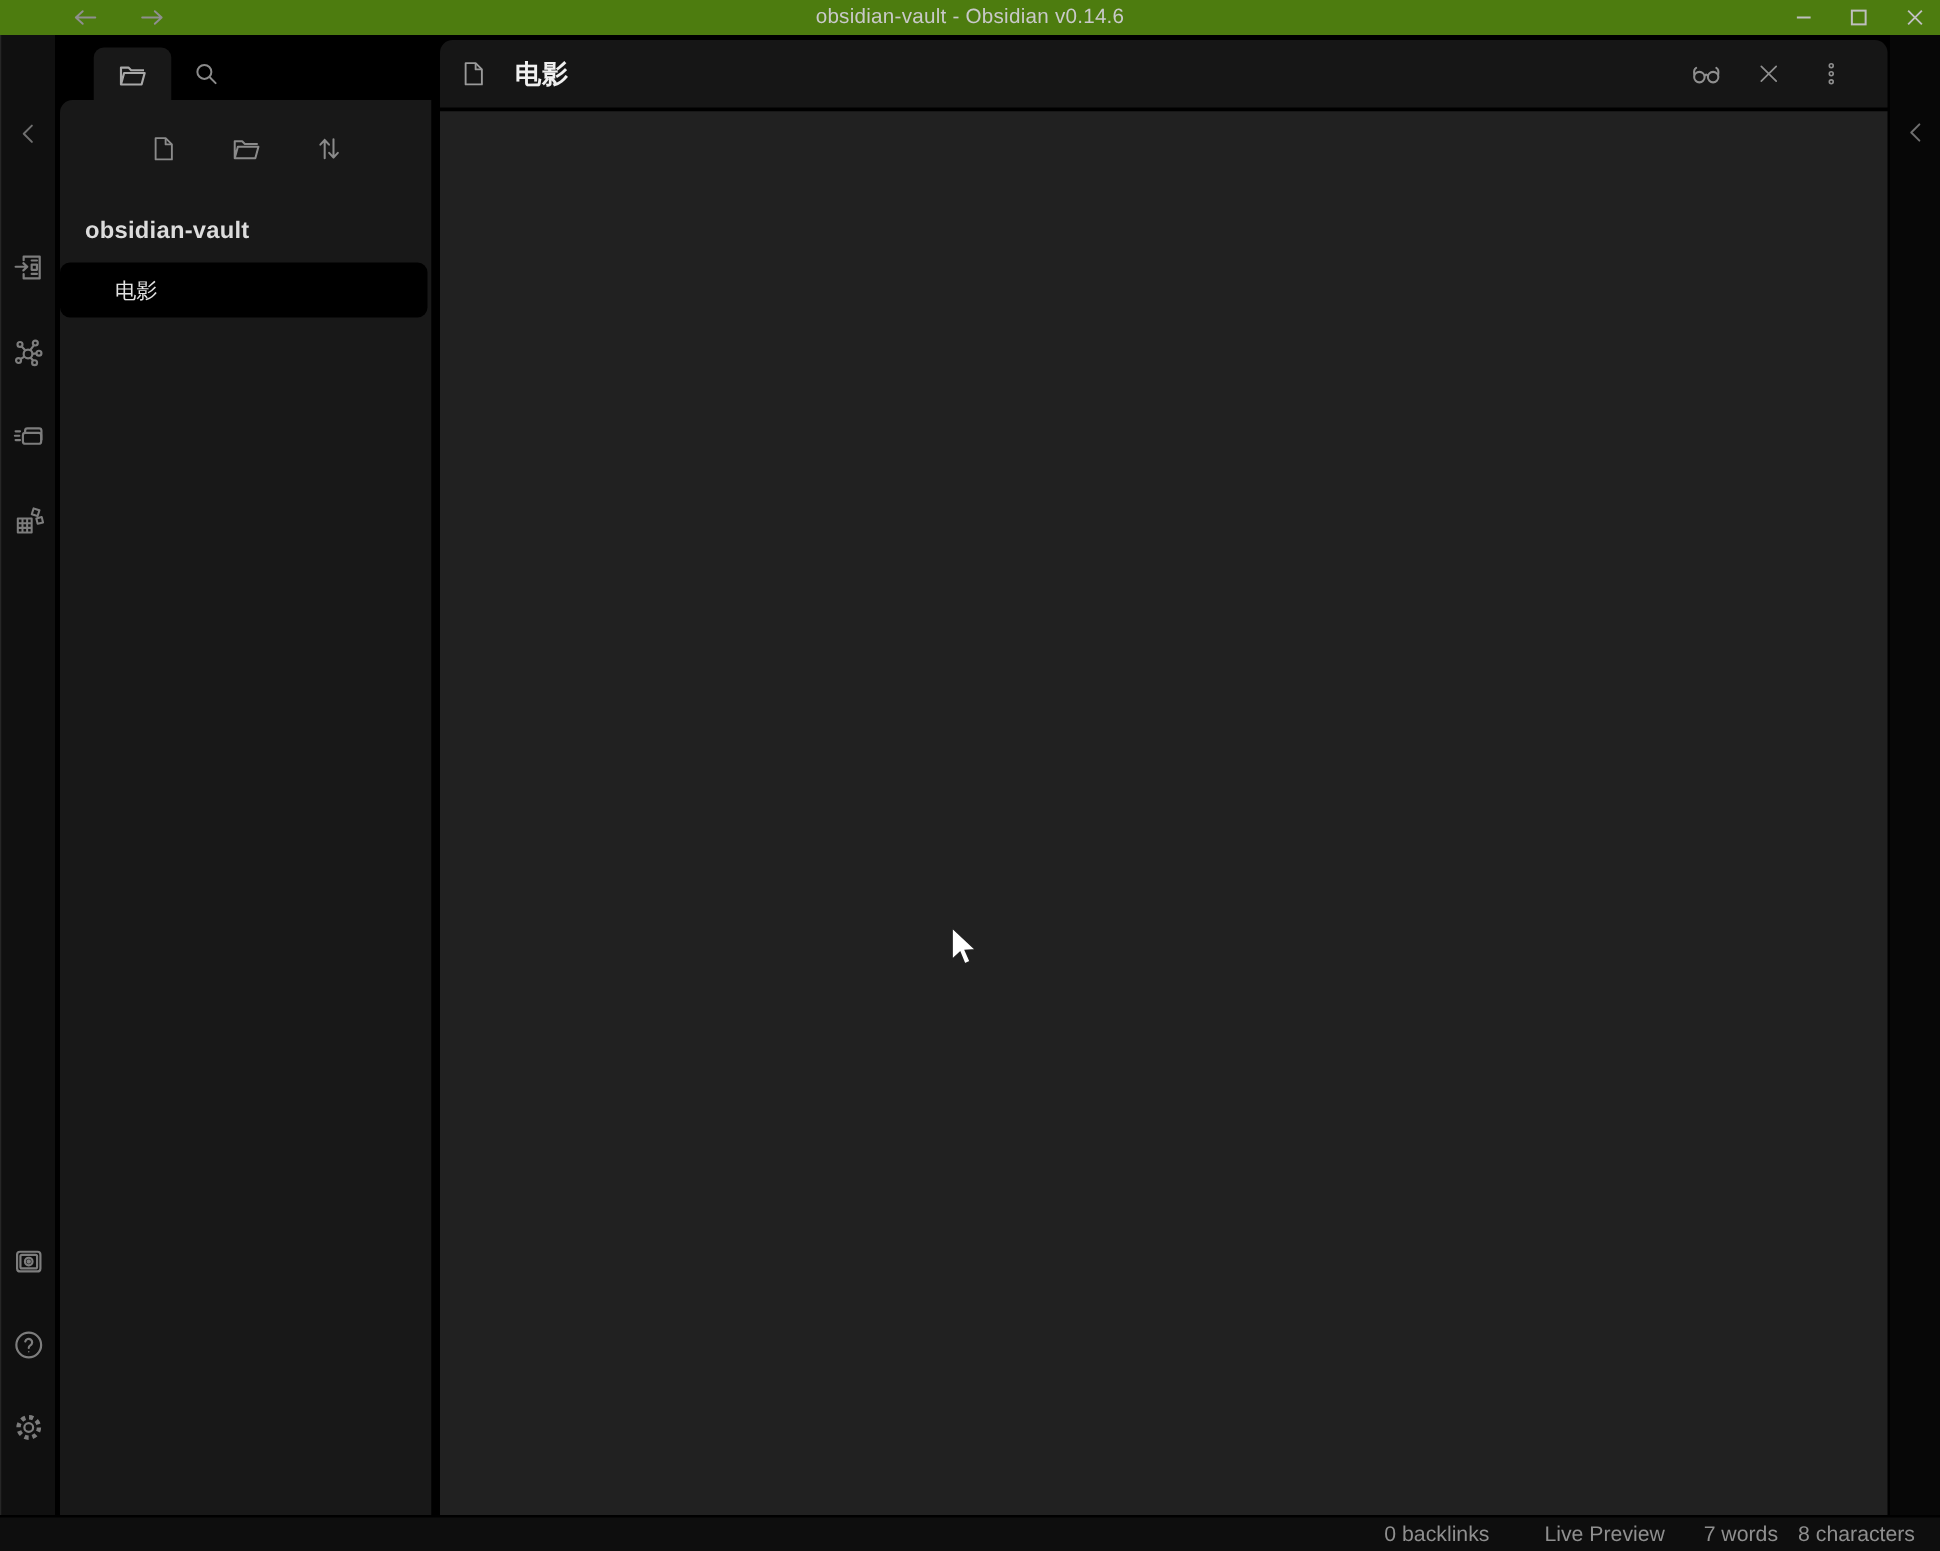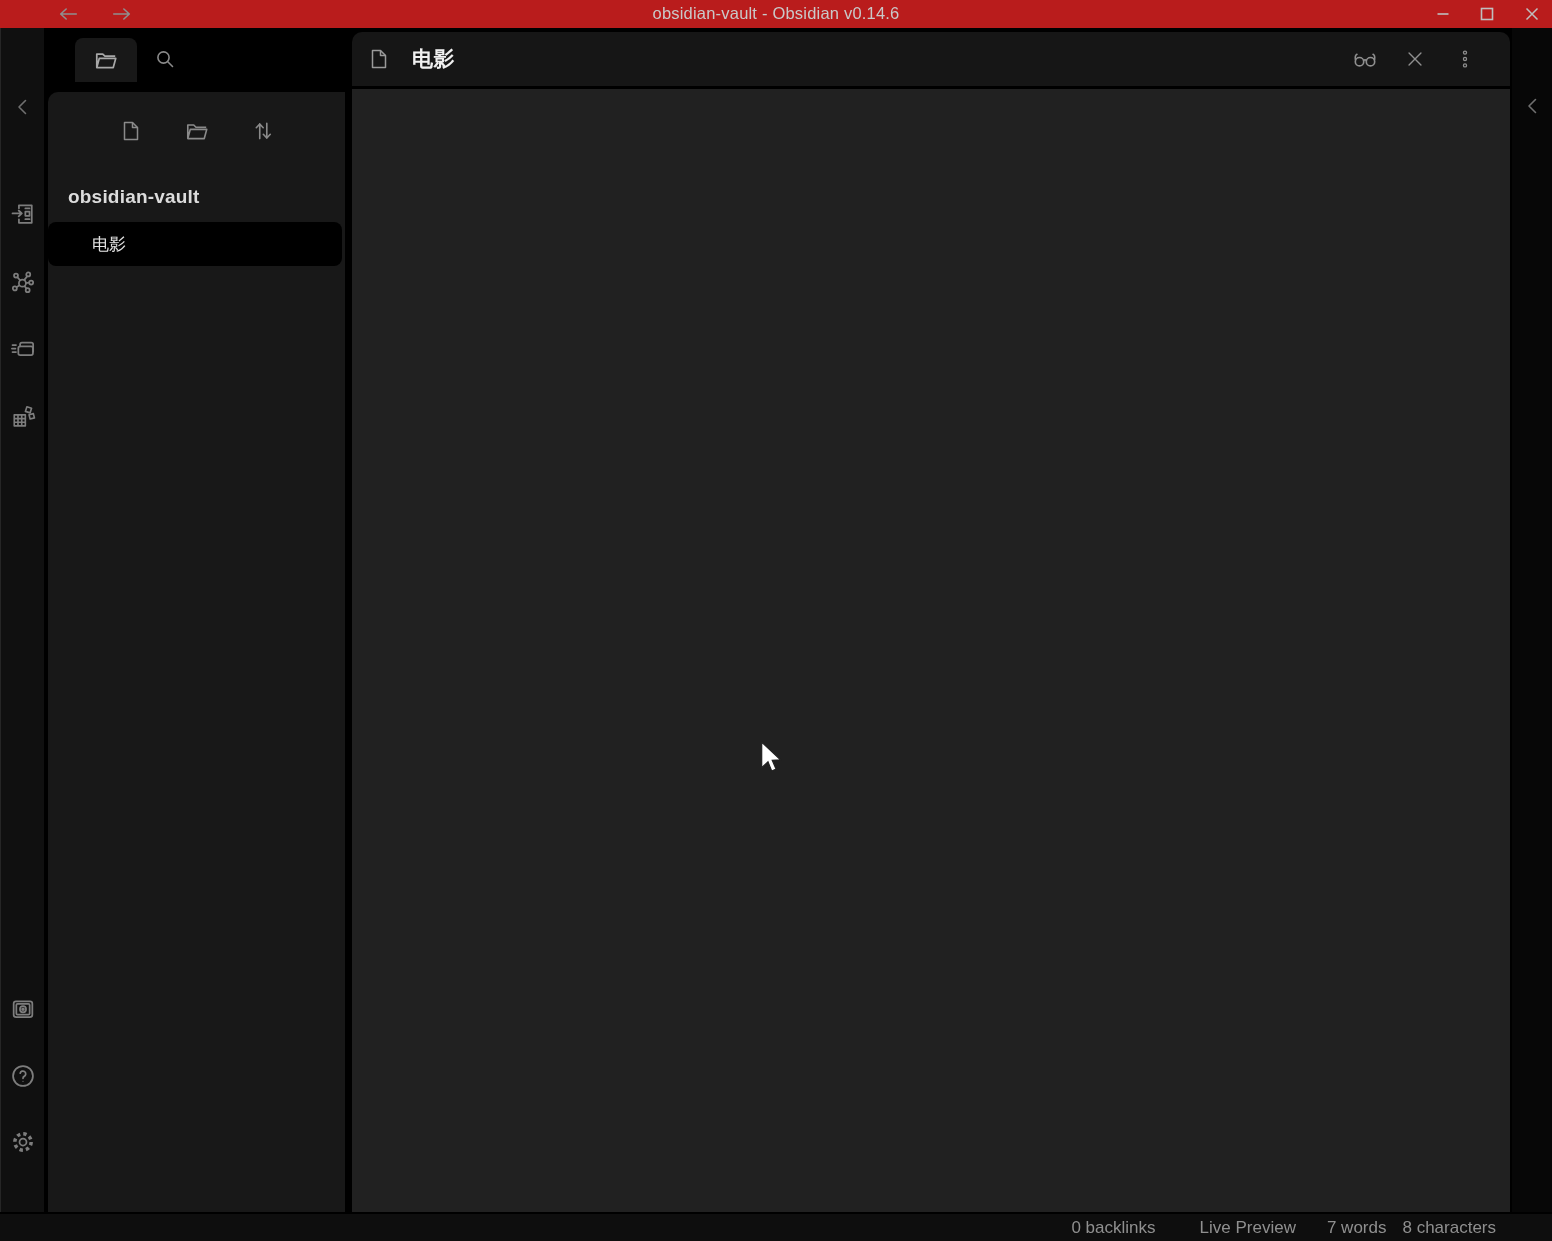--- a/index.html
+++ b/index.html
@@ -2,52 +2,52 @@
 <html><head>
 <meta charset="utf-8">
 <style>
   html,body{margin:0;padding:0;background:#000;}
   *{box-sizing:border-box;}
   .screen{
     position:relative;width:1552px;height:1241px;background:#000;overflow:hidden;
     font-family:"Liberation Sans","DejaVu Sans",sans-serif;
   }
   
-  .titlebar{position:absolute;left:0;top:0;width:1552px;height:28px;background:#b91c1c;}
+  .titlebar{position:absolute;left:0;top:0;width:1552px;height:28px;background:#4d7c0f;}
   .titlebar-text{position:absolute;left:0;right:0;top:4px;text-align:center;color:#c9c9c9;font-size:16.5px;letter-spacing:.2px;}
   .navbtn{position:absolute;top:3px;width:26px;height:22px;display:flex;align-items:center;justify-content:center;cursor:default;}
   .nav-back{left:55px;} .nav-fwd{left:109px;}
   .winctl{position:absolute;top:2px;width:30px;height:24px;display:flex;align-items:center;justify-content:center;}
   .win-min{left:1428px;} .win-max{left:1472px;} .win-close{left:1517px;}
   
   .ribbon{position:absolute;left:0;top:28px;width:44px;height:1184px;background:#101010;border-left:1px solid #262626;}
   .ribbon-icon{position:absolute;left:7px;width:30px;height:30px;display:flex;align-items:center;justify-content:center;}
   
   .tab-files{position:absolute;left:75px;top:38px;width:62px;height:44px;background:#181818;border-radius:8px 8px 0 0;display:flex;align-items:center;justify-content:center;}
   .tab-search{position:absolute;left:143px;top:40px;width:44px;height:38px;display:flex;align-items:center;justify-content:center;}
-  .explorer{position:absolute;left:48px;top:92px;width:297px;height:1132px;background:#181818;border-top-left-radius:10px;}
+  .explorer{position:absolute;left:48px;top:80px;width:297px;height:1132px;background:#181818;border-top-left-radius:10px;}
   .explorer-actions{position:absolute;left:0;top:26px;width:100%;display:flex;justify-content:center;gap:40px;}
   .explorer-actions .act{width:26px;height:26px;display:flex;align-items:center;justify-content:center;}
   .vault-title{position:absolute;left:20px;top:94px;color:#dcdcdc;font-size:19px;font-weight:600;letter-spacing:.2px;}
   .file-row{position:absolute;left:0;top:130px;width:294px;height:44px;background:#000;border-radius:8px;display:flex;align-items:center;}
   .file-row .label{margin-left:44px;color:#e3e3e3;font-size:17px;}
   
   .editor-header{position:absolute;left:352px;top:32px;width:1158px;height:54px;background:#161616;border-radius:10px 10px 0 0;display:flex;align-items:center;}
   .editor-header .doc{margin-left:14px;width:26px;height:26px;display:flex;align-items:center;justify-content:center;}
   .editor-title{margin-left:20px;color:#f0f0f0;font-size:21px;font-weight:700;letter-spacing:.5px;}
   .header-spacer{flex:1;}
   .hbtn{width:30px;height:30px;display:flex;align-items:center;justify-content:center;margin-right:20px;}
   .hbtn.last{margin-right:30px;}
   .editor-content{position:absolute;left:352px;top:89px;width:1158px;height:1123px;background:#212121;}
   
   .right-strip{position:absolute;left:1512px;top:28px;width:40px;height:1184px;background:#070707;}
   .right-collapse{position:absolute;left:8px;top:65px;width:26px;height:26px;display:flex;align-items:center;justify-content:center;}
   
   .statusbar{position:absolute;left:0;top:1212px;width:1552px;height:29px;background:#0e0e0e;border-top:2px solid #000;
-    display:flex;align-items:center;justify-content:flex-end;padding-right:56px;color:#8f8f8f;font-size:17px;}
+    display:flex;align-items:center;justify-content:flex-end;padding-right:20px;color:#8f8f8f;font-size:17px;}
   .statusbar .item{white-space:nowrap;}
   .st-backlinks{margin-right:44px;} .st-mode{margin-right:31px;} .st-words{margin-right:16px;}
   
   .cursor{position:absolute;left:760px;top:741px;}
   svg{display:block;}
 </style>
 </head>
 <body>
 
 <div class="screen">

